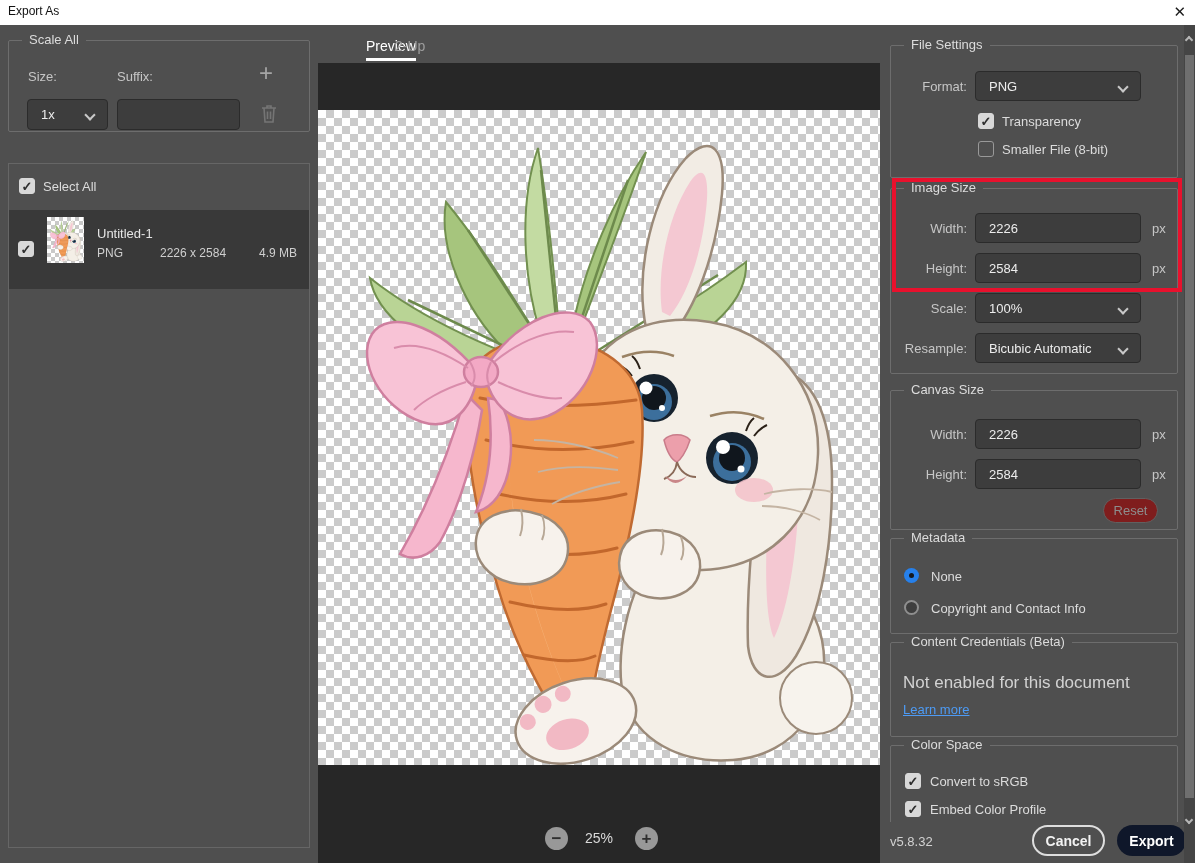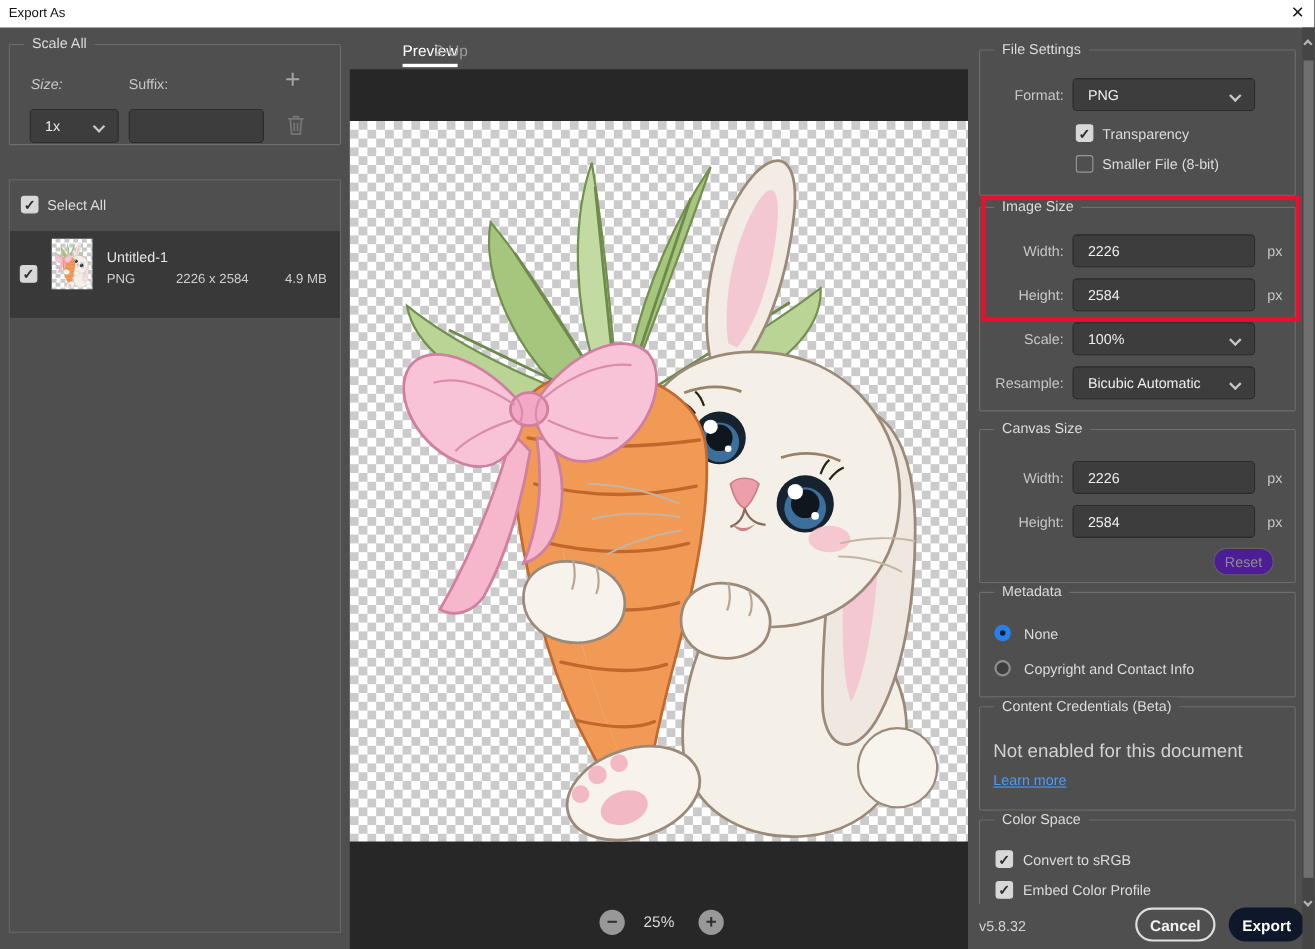--- a/index.html
+++ b/index.html
@@ -52,21 +52,21 @@
   .checker { position:absolute; left:0; top:47px; width:562px; height:655px;
       background:repeating-conic-gradient(#cbcbcb 0 25%, #ffffff 0 50%); background-size:16px 16px; }
   .artsvg { position:absolute; left:0; top:0; width:100%; height:100%; }
   .zoombtn { position:absolute; width:23px; height:23px; border-radius:50%; background:#989898; color:#2e2e2e;
       font-size:17px; font-weight:bold; display:flex; align-items:center; justify-content:center; line-height:1; }
   .zoomlvl { position:absolute; font-size:14px; color:#d9d9d9; }
 
   
   .unit { position:absolute; font-size:13px; color:#c6c6c6; }
   .resetbtn { position:absolute; left:1103px; top:498px; width:55px; height:25px; border-radius:13px;
-      background:#4c1d95; border:1px solid #606060; color:#8d8d8d; font-size:13px; display:flex; align-items:center; justify-content:center; }
+      background:#7f1d1d; border:1px solid #606060; color:#8d8d8d; font-size:13px; display:flex; align-items:center; justify-content:center; }
   .cclink { position:absolute; font-size:13px; color:#4d9bf5; text-decoration:underline; }
   .cctext { position:absolute; font-size:17px; color:#d2d2d2; }
 
   .redbox { position:absolute; left:892px; top:178px; width:290px; height:114px; border:4px solid #e8112d; z-index:30; }
 
   
   .footer { position:absolute; left:884px; top:822px; width:300px; height:41px; background:#4f4f4f; z-index:20; }
   .version { position:absolute; left:6px; top:12px; font-size:13px; color:#d2d2d2; }
   .pill { position:absolute; border-radius:16px; font-size:14px; font-weight:bold; display:flex; align-items:center; justify-content:center; }
   .cancelbtn { left:148px; top:3px; width:73px; height:31px; background:transparent; border:2px solid #dedede; color:#f2f2f2; }
@@ -187,21 +187,21 @@
 <div id="root">
 
   <div class="titlebar">
     <span class="t">Export As</span>
     <span class="closex">✕</span>
   </div>
 
   <div class="fset" style="left:8px; top:40px; width:302px; height:92px;">
     <span class="legend">Scale All</span>
   </div>
-  <span class="lbl" style="left:28px; top:69px;font-style:italic;">Size:</span>
+  <span class="lbl" style="left:28px; top:69px;">Size:</span>
   <span class="lbl" style="left:117px; top:69px;">Suffix:</span>
   <span class="plusbtn" style="left:259px; top:62px;">+</span>
   <div class="selectbox" style="left:27px; top:99px; width:81px; height:31px;">
     <span>1x</span>
     <span class="chev"></span>
   </div>
   <div class="inputbox" style="left:117px; top:99px; width:123px; height:31px;">
     <span></span>
   </div>
   <svg style="position:absolute; left:259px; top:102px;" width="20" height="23" viewBox="0 0 20 23">

